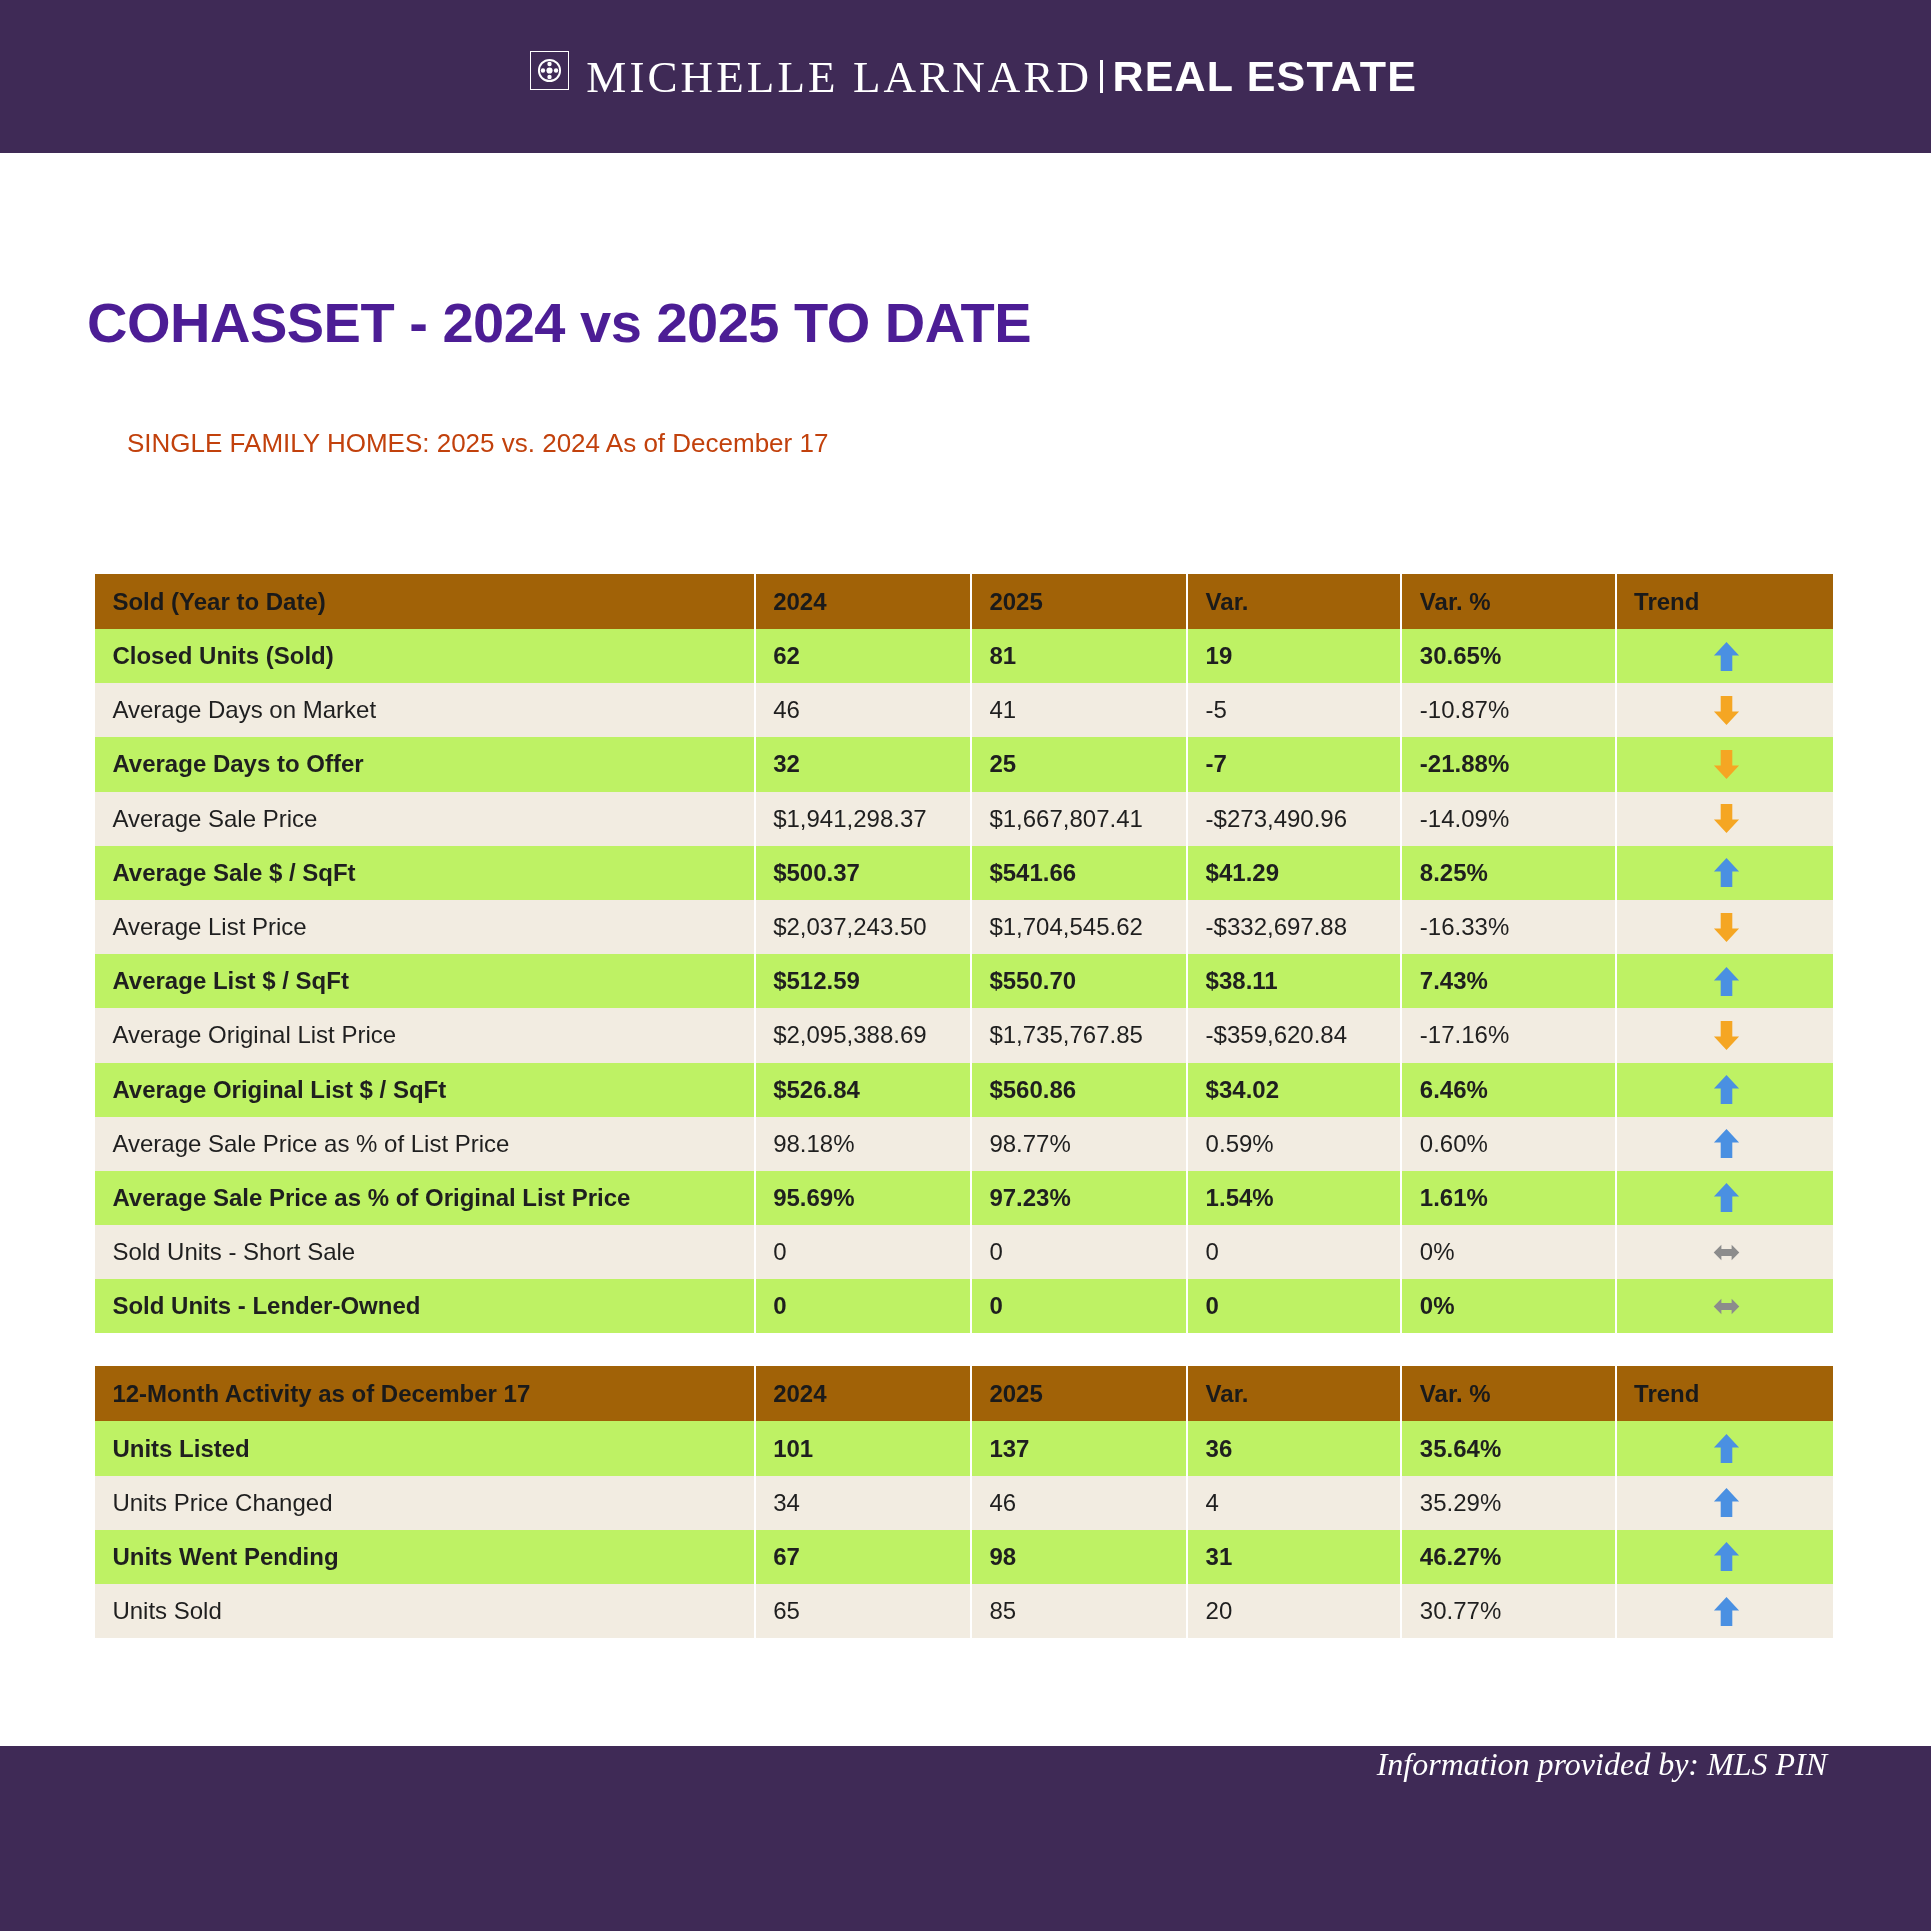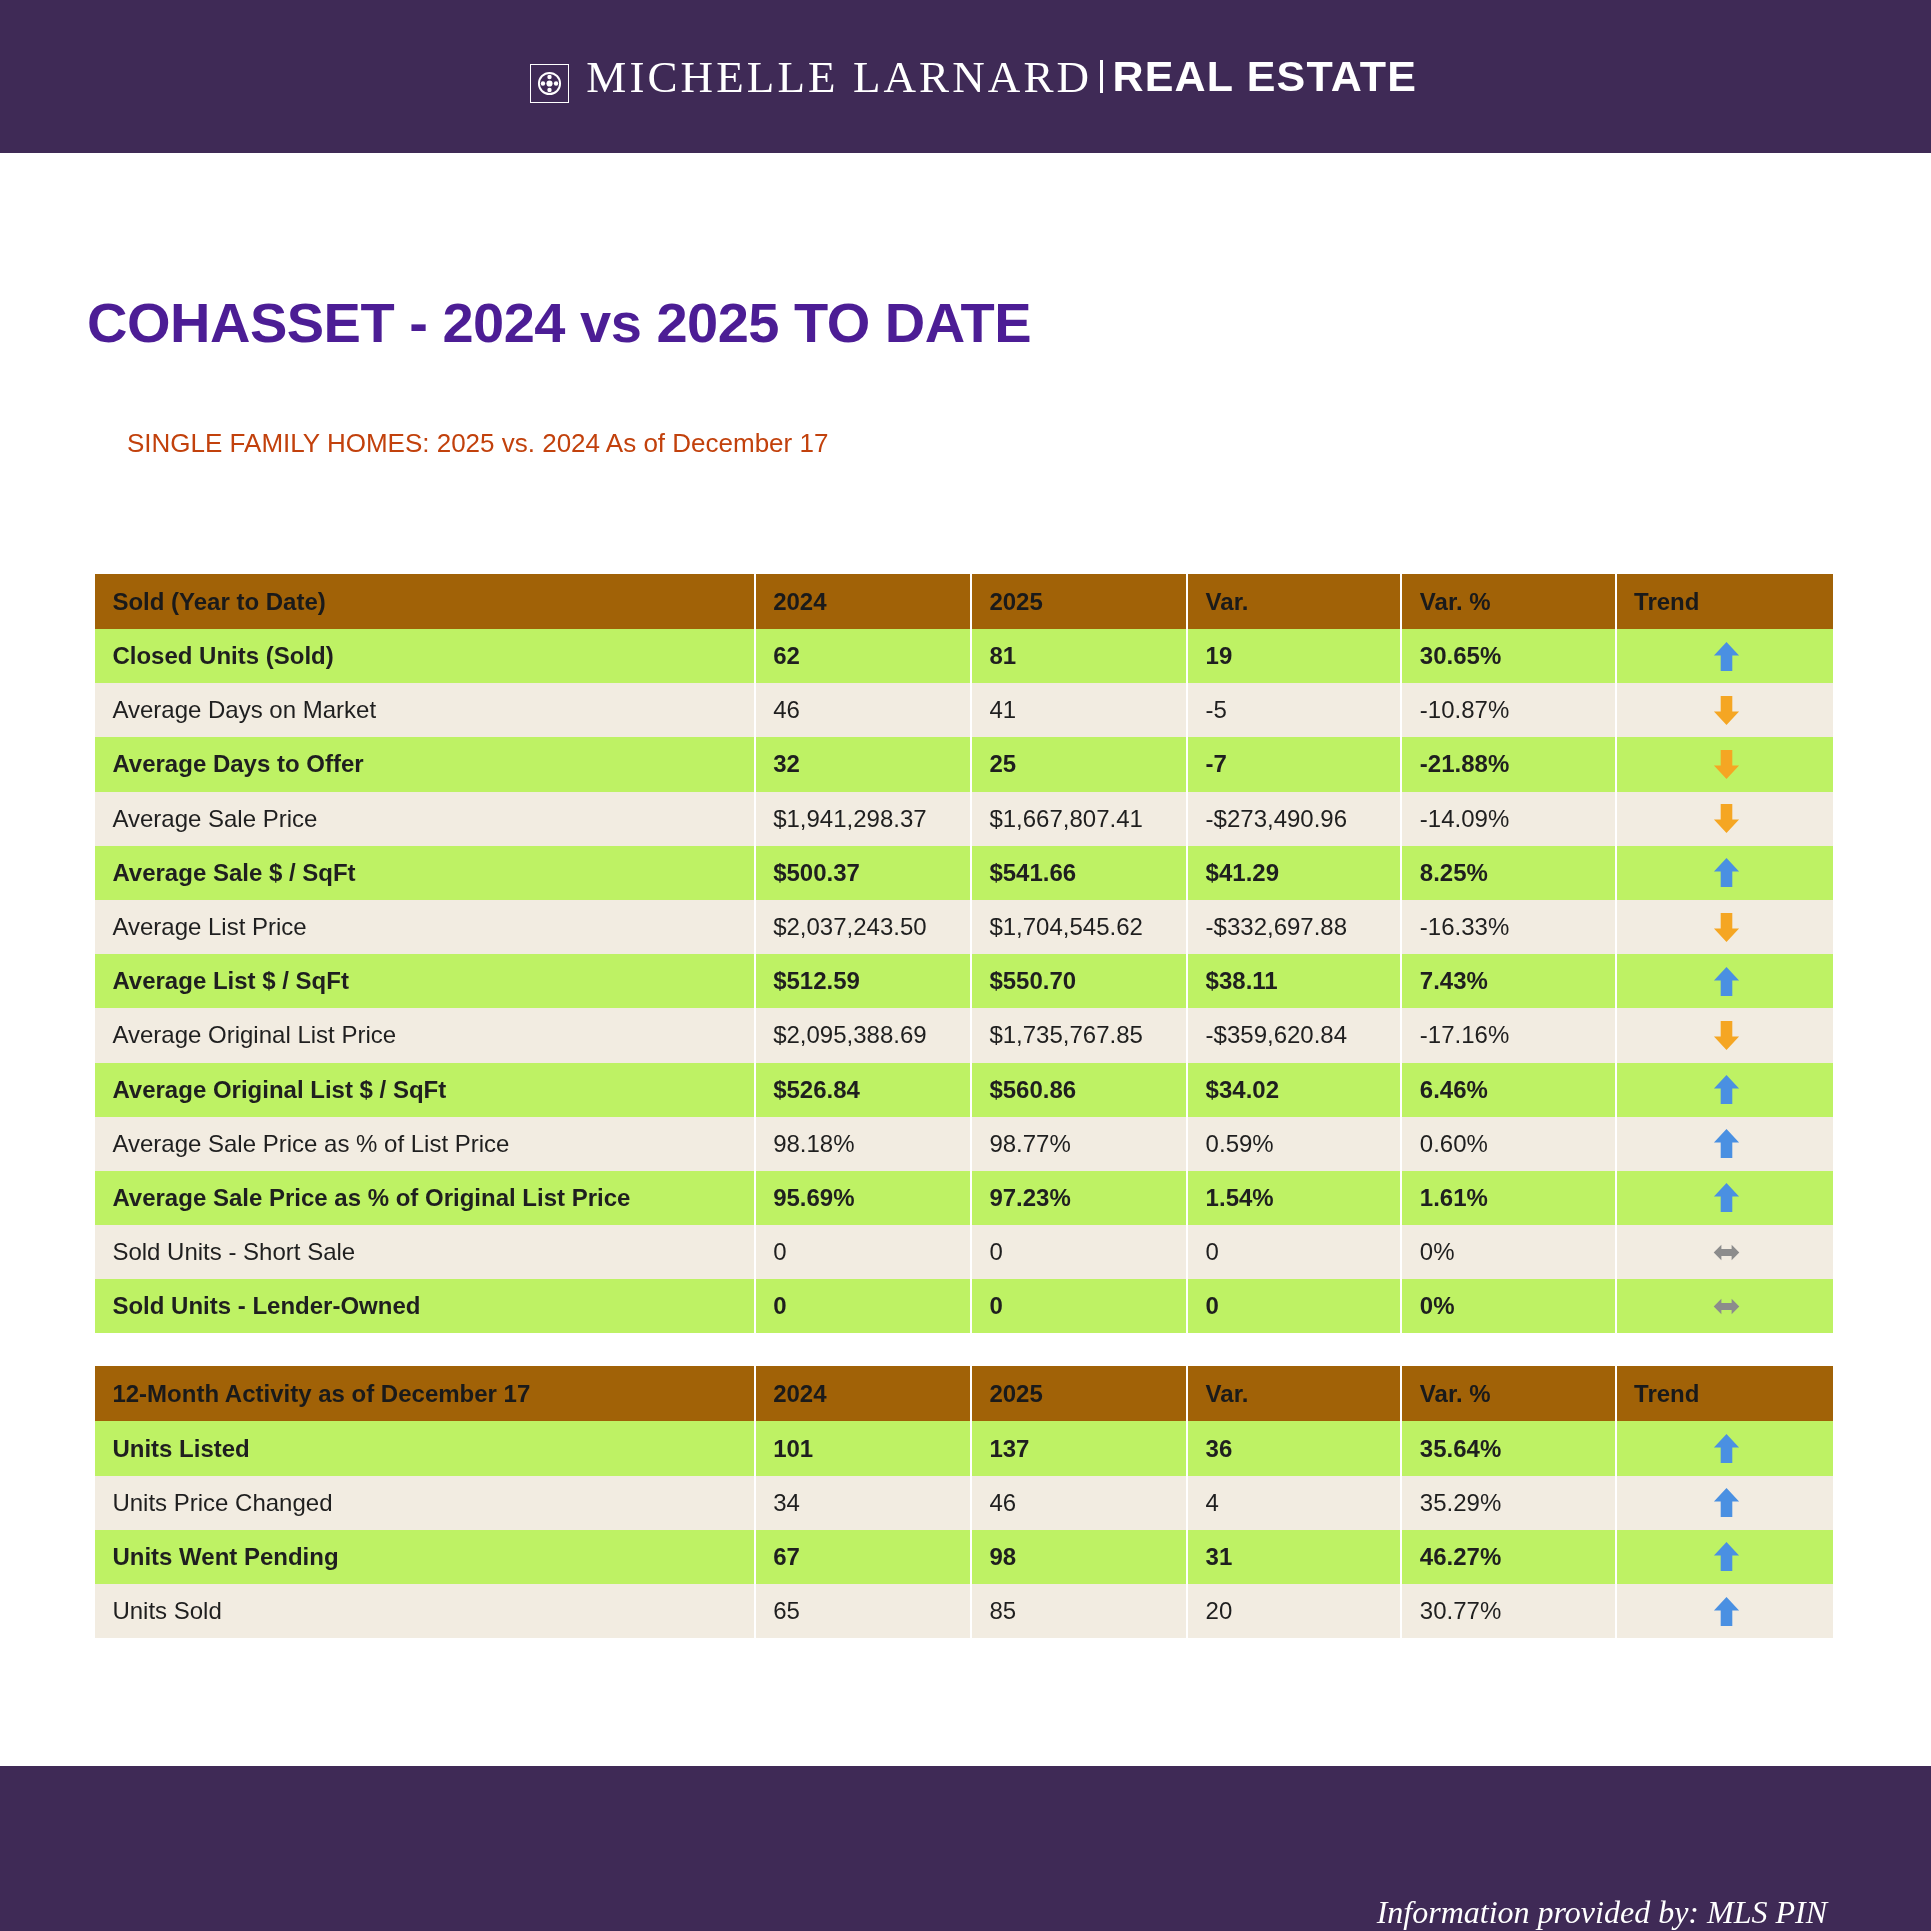--- a/index.html
+++ b/index.html
@@ -10,21 +10,21 @@
     overflow: hidden;
   }
   .page { position: relative; width: 1931px; height: 1931px; background: #fff; }
 
   
   .topbar {
     width: 100%; height: 153px;
     background: #3f2a56;
     display: flex; align-items: center; justify-content: center;
   }
-  .brand { display: flex; align-items: flex-end; gap: 17.4px; padding-left: 16px; }
+  .brand { display: flex; align-items: flex-start; gap: 17.4px; padding-left: 16px; }
   .logo-mark {
     width: 39px; height: 39px;
     border: 1.9px solid #ffffff;
     display: flex; align-items: center; justify-content: center;
     position: relative;
   }
   .logo-mark svg { display: block; }
   .brand-name {
     color: #ffffff;
     font-family: "Liberation Serif", serif;
@@ -104,23 +104,23 @@
   .trend-cell { text-align: left; padding-left: 95px !important; }
   .arrow { display: inline-block; width: 29px; height: 33px; vertical-align: middle; }
 
   .spacer-row td { height: 33px; background: #ffffff !important; border: none; }
 
   .table2-wrap { margin-top: 0; }
 
   
   .footer {
     position: absolute; left: 0; bottom: 0;
-    width: 100%; height: 165px;
+    width: 100%; height: 185px;
     background: #3f2a56;
-    display: flex; align-items: flex-end; justify-content: flex-end;
+    display: flex; align-items: flex-start; justify-content: flex-end;
   }
   .footer-text {
     color: #ffffff;
     font-family: "Liberation Serif", serif;
     font-style: italic;
     font-size: 32px;
     padding-right: 104px;
     white-space: nowrap;
   }
 </style>

